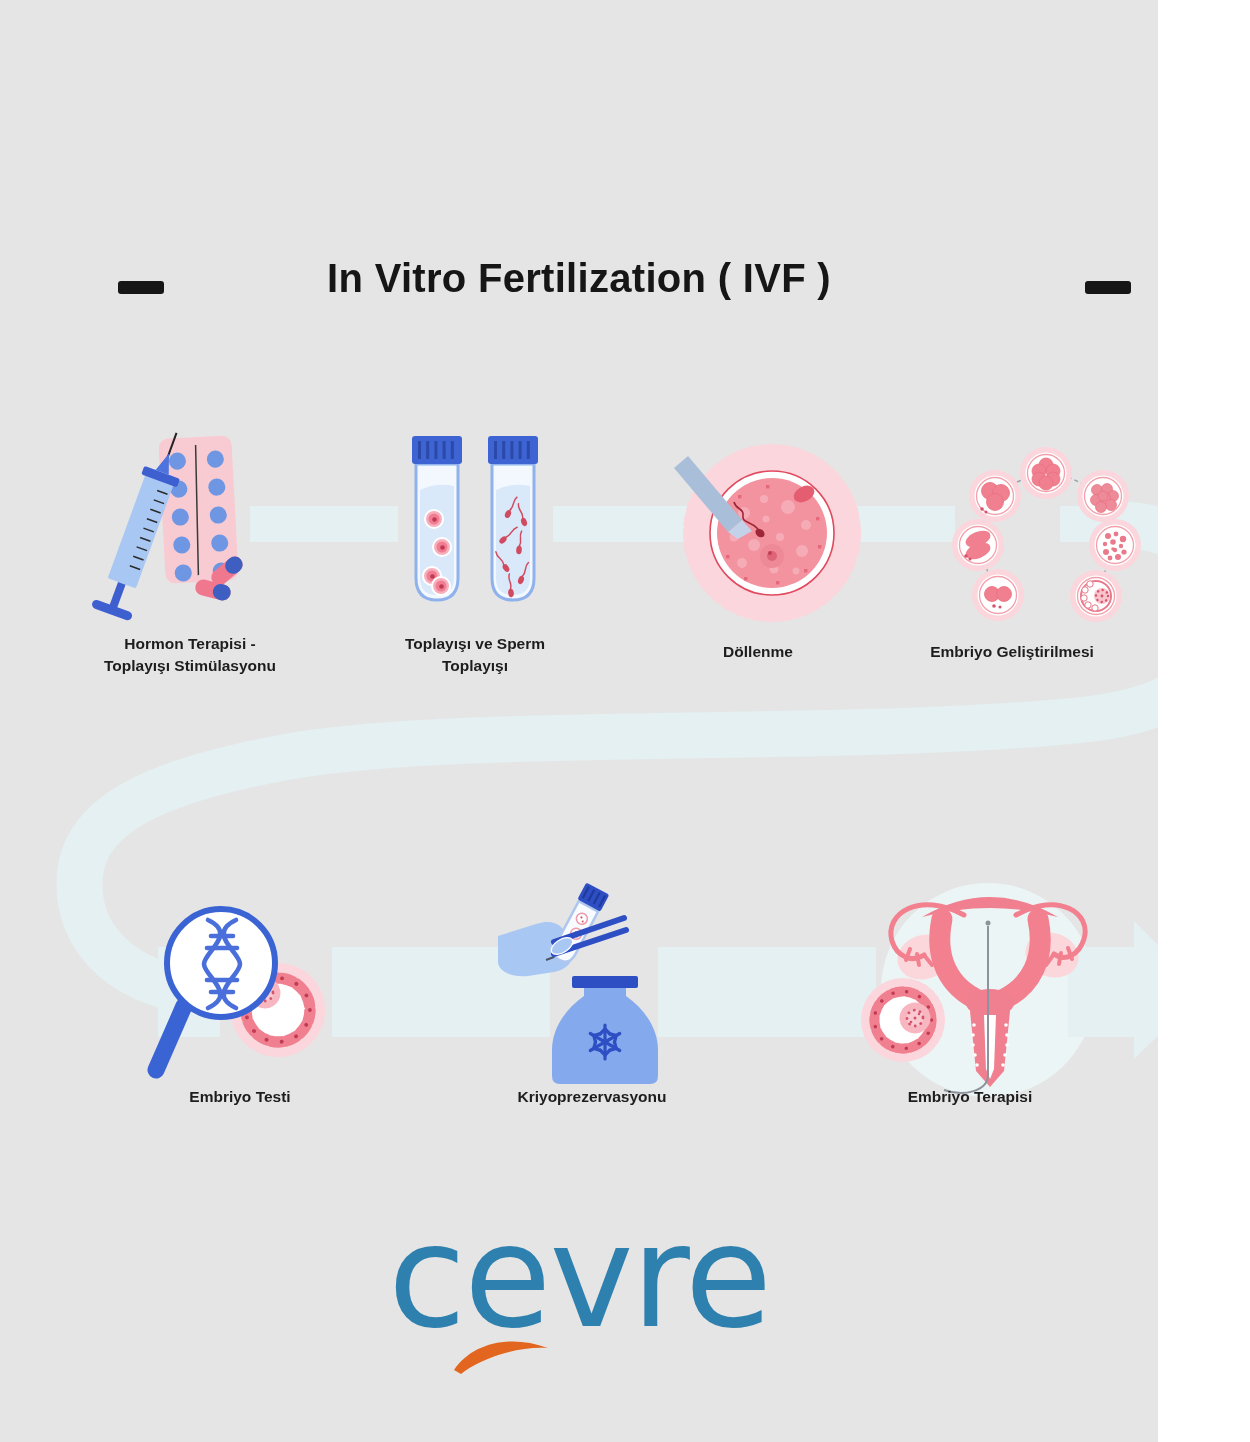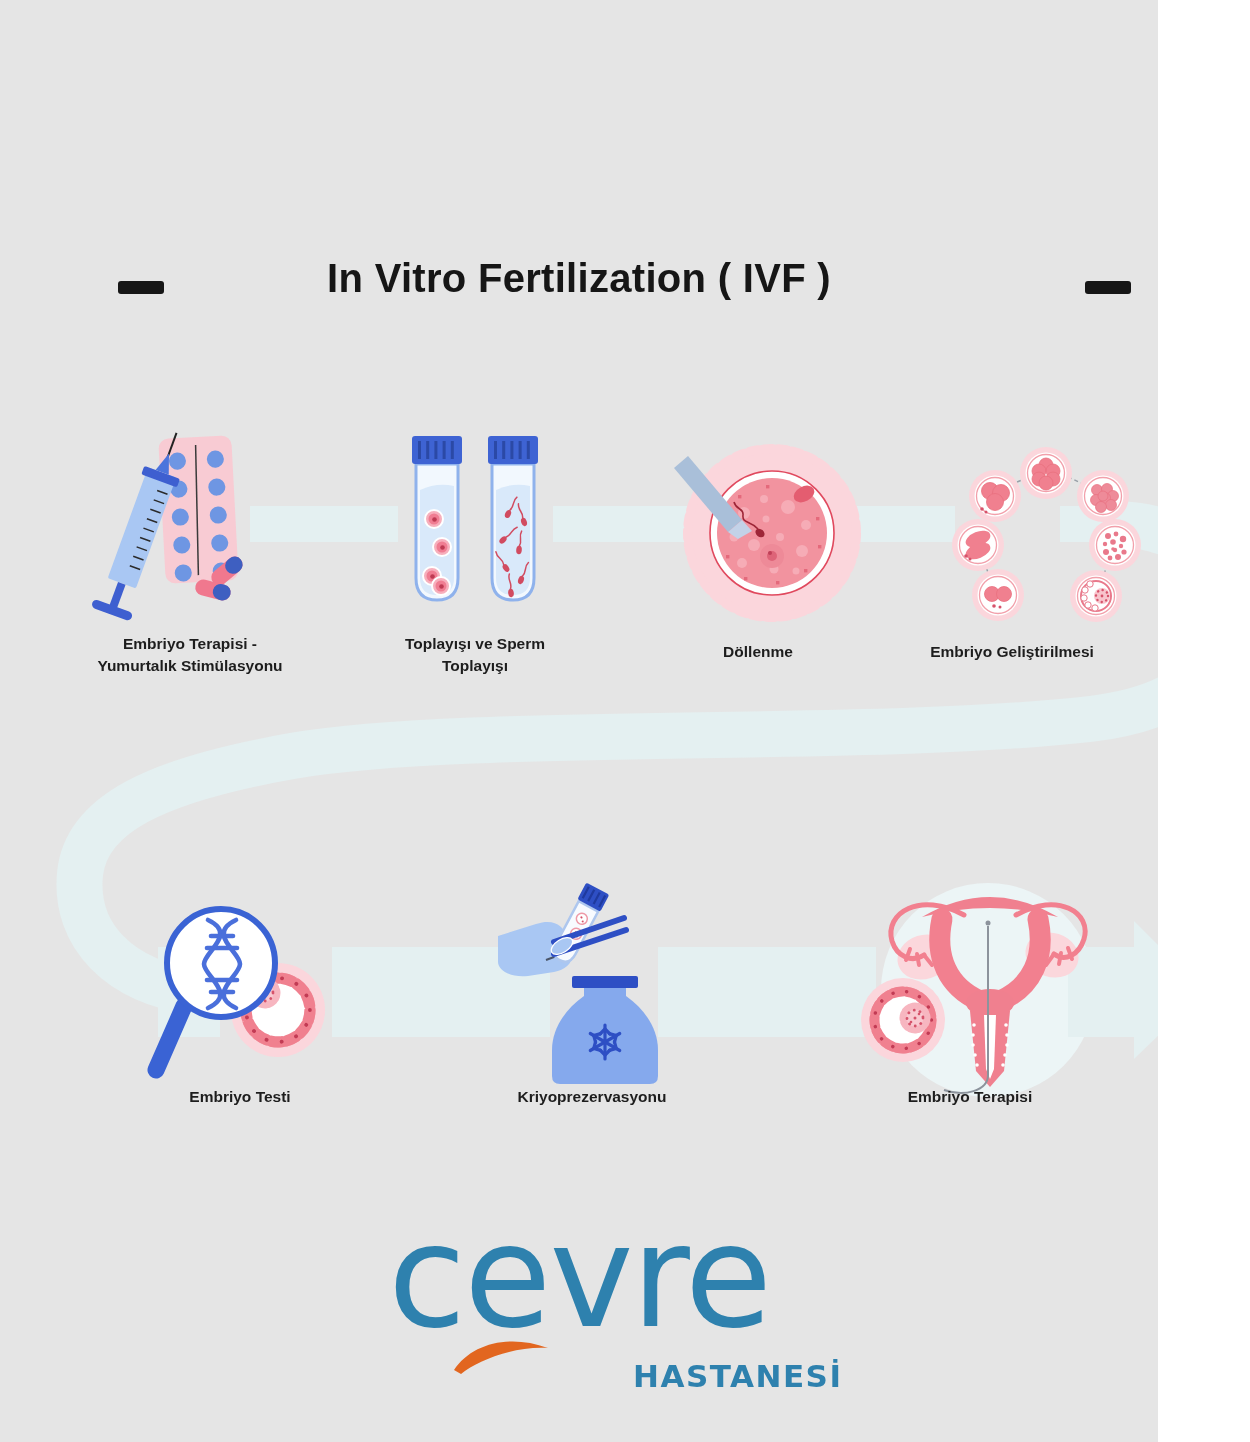--- a/index.html
+++ b/index.html
@@ -381,22 +381,22 @@
     <g transform="translate(47,133)">
         <use href="#cluster"></use>
       </g>
     <g stroke="#8C939C" fill="none">
       <circle cx="120" cy="38" r="2.5" fill="#8C939C" stroke="none"></circle>
       <path d="M120 41 L120 190 C120 206 96 212 76 205" stroke-width="2"></path>
     </g>
   </svg>
 
   <div class="label" style="left:50px;top:633px">
-      <span>Embriyo Terapisi -</span>
-      <span>Yumurtalık Stimülasyonu</span>
+      <span>Hormon Terapisi -</span>
+      <span>Toplayışı Stimülasyonu</span>
     </div>
   <div class="label" style="left:335px;top:633px">
       <span>Toplayışı ve Sperm</span>
       <span>Toplayışı</span>
     </div>
   <div class="label" style="left:618px;top:641px">
       <span>Döllenme</span>
     </div>
   <div class="label" style="left:872px;top:641px">
       <span>Embriyo Geliştirilmesi</span>
@@ -408,15 +408,14 @@
       <span>Kriyoprezervasyonu</span>
     </div>
   <div class="label" style="left:830px;top:1086px">
       <span>Embriyo Terapisi</span>
     </div>
 
   <div class="logo-brand"><span>c</span><span>evre</span></div>
   <svg class="swoosh" width="100" height="38" viewBox="0 0 100 38">
     <path d="M2 33 C20 6 58 -3 96 11 C62 9 26 23 9 37 Z" fill="var(--logo-orange)"></path>
   </svg>
-  <div class="logo-sub">HASTANESİ</div>
 
 </div>
 
 </body></html>

